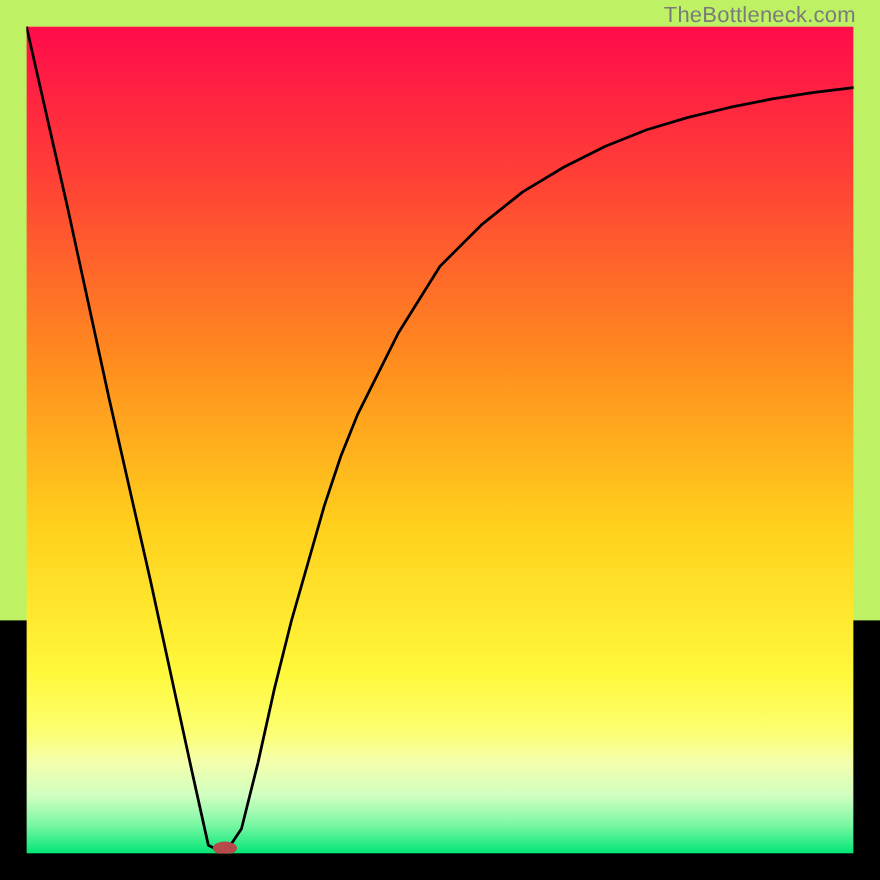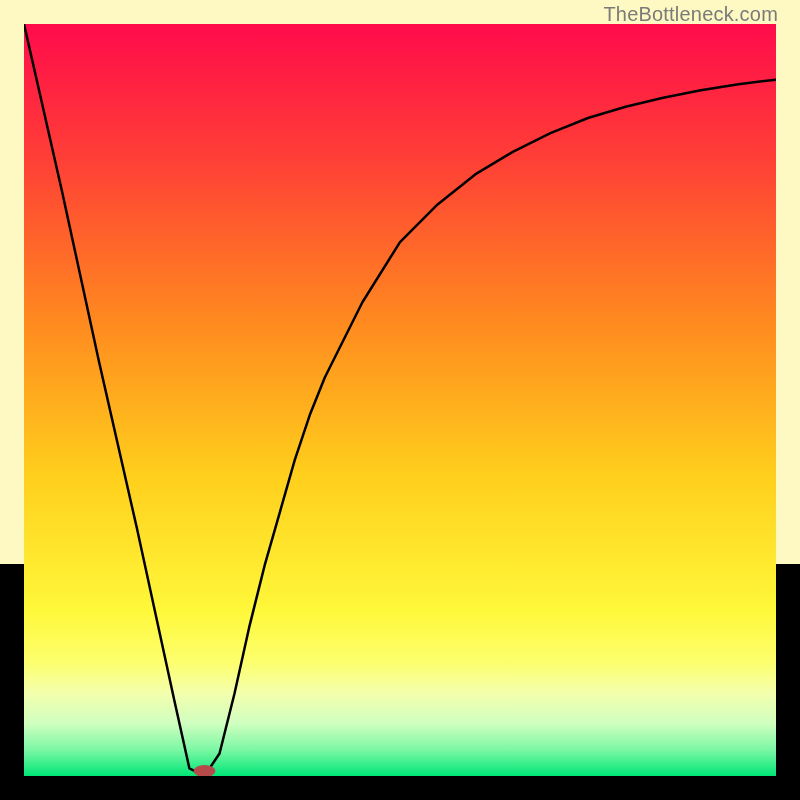--- a/index.html
+++ b/index.html
@@ -8,21 +8,21 @@
     width: 800px;
     height: 800px;
     overflow: hidden;
     background: #000;
     font-family: Arial, Helvetica, sans-serif;
   }
   .frame {
     position: absolute;
     left: 0; top: 0;
     width: 800px; height: 564px;
-    background: #fef9c3;
+    background: #bef264;
   }
   .watermark {
     position: absolute;
     top: 3px;
     right: 22px;
     color: #7a7a7a;
     font-size: 20px;
     font-weight: 400;
     letter-spacing: 0.2px;
   }

